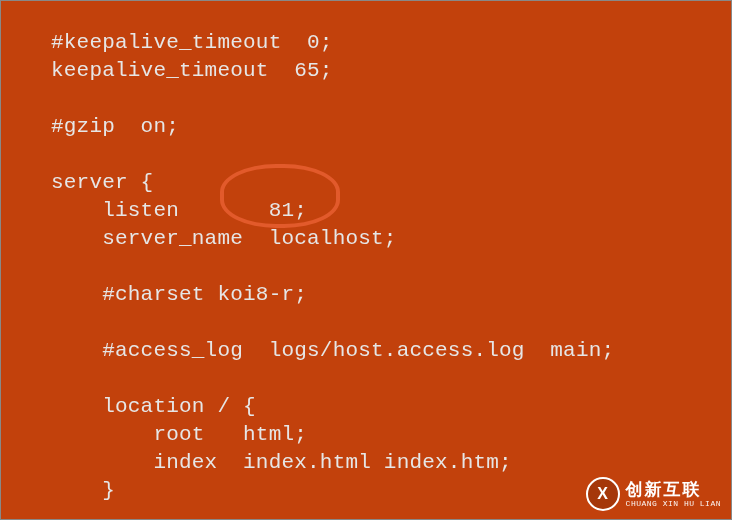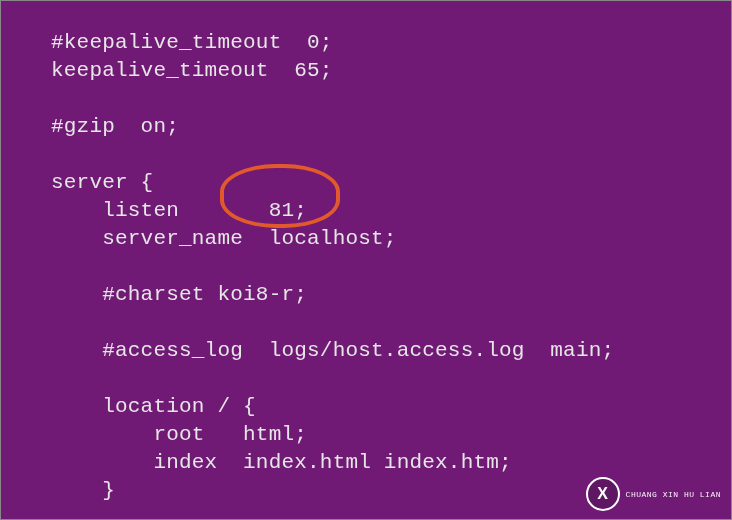--- a/index.html
+++ b/index.html
@@ -8,21 +8,21 @@
     width: 732px;
     height: 520px;
     overflow: hidden;
     background: #000000;
     font-family: "Courier New", Courier, monospace;
   }
   .terminal {
     position: relative;
     width: 732px;
     height: 520px;
-    background: #701a75;
+    background: #c2410c;
     color: #e6e6e6;
     font-size: 21px;
     line-height: 28px;
     letter-spacing: 0.2px;
     box-sizing: border-box;
     padding-top: 0px;
     padding-left: 50px;
     white-space: pre;
     border: 1px solid #888;
   }
@@ -97,16 +97,17 @@
 <span>        index  index.html index.htm;</span>
 <span>    }</span>
 
   <div class="annot-circle" style="left:219px; top:163px; width:112px; height:56px; border-radius:56px / 28px;"></div>
 
   <div class="watermark">
     <div class="wm-icon">
       <span>X</span>
     </div>
     <div class="wm-text">
+      <span class="wm-main">创新互联</span>
       <span class="wm-sub">CHUANG XIN HU LIAN</span>
     </div>
   </div>
 </div>
 
 </body></html>

